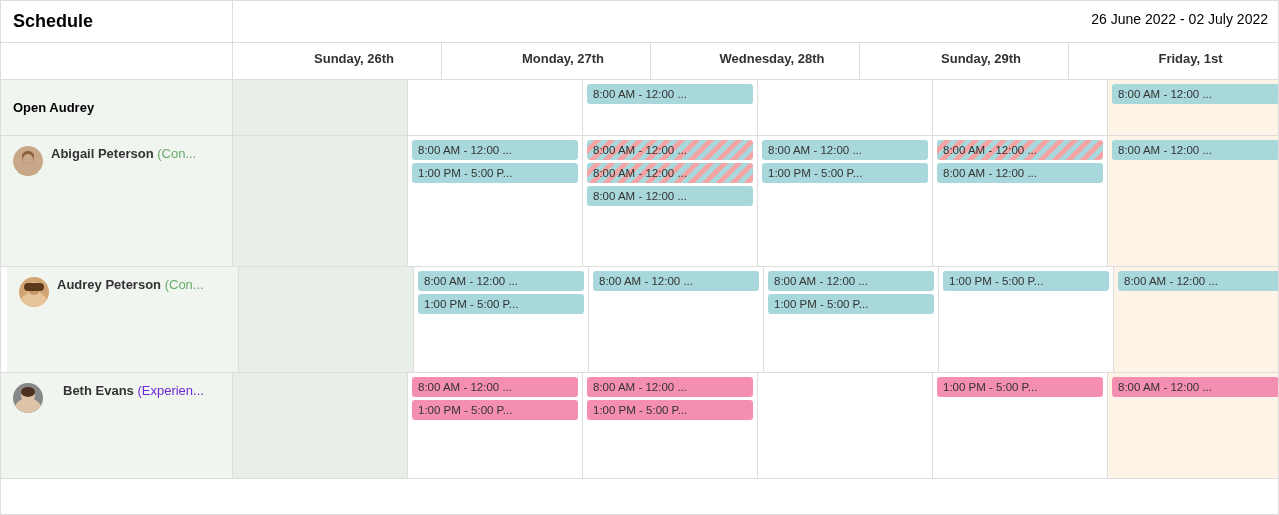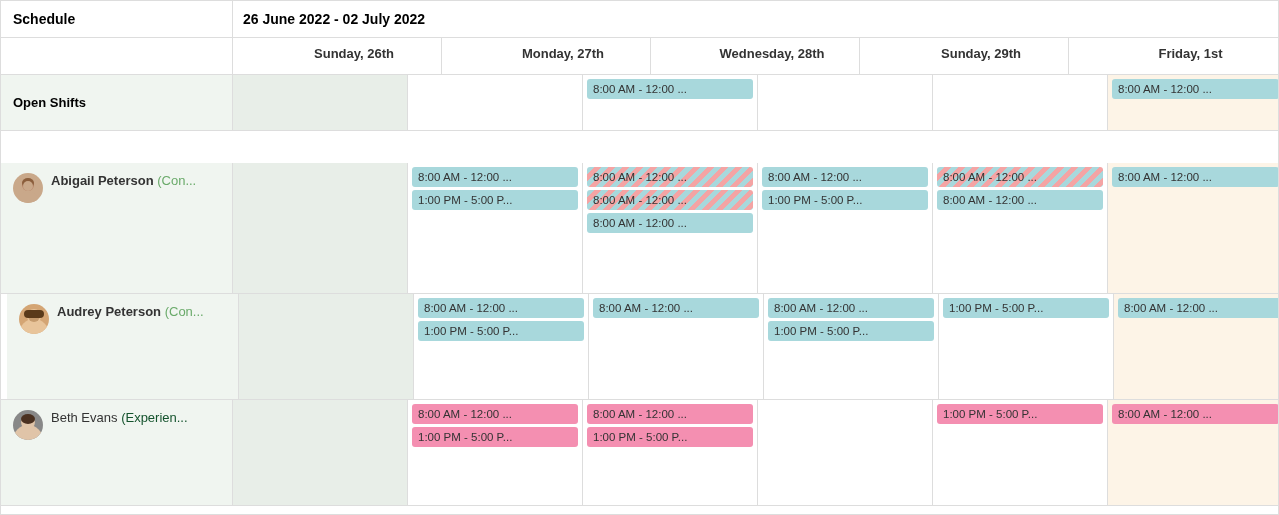--- a/index.html
+++ b/index.html
@@ -11,54 +11,54 @@
       overflow: hidden;
       border: 1px solid #ddd;
     }
   </style>
 </head>
 <body>
 
 <div class="schedule-container">
 
   <div style="display:flex; border-bottom:1px solid #ddd;">
-    <div style="width:232px; flex-shrink:0; border-right:1px solid #ddd; padding:10px 12px; font-weight:bold; font-size:14px; display:flex; align-items:center;">Schedule</div>
-    <div style="flex:1; text-align:left; font-weight:bold; font-size:14px; padding:10px;">26 June 2022 - 02 July 2022</div>
+    <div style="width:232px; flex-shrink:0; border-right:1px solid #ddd; padding:10px 12px; font-weight:bold; font-size:18px; display:flex; align-items:center;">Schedule</div>
+    <div style="flex:1; text-align:right; font-weight:normal; font-size:14px; padding:10px;">26 June 2022 - 02 July 2022</div>
   </div>
 
   <div style="display:flex; border-bottom:1px solid #ddd;justify-content:space-between;">
     <div style="width:232px; flex-shrink:0; border-right:1px solid #ddd; min-height:36px;"></div>
     <div style="width:175px; flex-shrink:0; border-right:1px solid #ddd; text-align:center; padding:8px 5px; font-weight:600; color:#333;">Sunday, 26th</div>
     <div style="width:175px; flex-shrink:0; border-right:1px solid #ddd; text-align:center; padding:8px 5px; font-weight:600; color:#333;">Monday, 27th</div>
     <div style="width:175px; flex-shrink:0; border-right:1px solid #ddd; text-align:center; padding:8px 5px; font-weight:600; color:#333;">Wednesday, 28th</div>
     <div style="width:175px; flex-shrink:0; border-right:1px solid #ddd; text-align:center; padding:8px 5px; font-weight:600; color:#333;">Sunday, 29th</div>
     <div style="width:175px; flex-shrink:0; text-align:center; padding:8px 5px; font-weight:600; color:#333;">Friday, 1st</div>
   </div>
 
   <div style="display:flex; border-bottom:1px solid #ddd; min-height:55px;">
-    <div style="width:232px; flex-shrink:0; border-right:1px solid #ddd; padding:10px 12px; display:flex; align-items:center; font-weight:600; background:#f0f5f0;">Open Shifts</div>
+    <div style="width:232px; flex-shrink:0; border-right:1px solid #ddd; padding:10px 12px; display:flex; align-items:center; font-weight:600; background:#f0f5f0;">Open Audrey</div>
 
     <div style="width:175px; flex-shrink:0; border-right:1px solid #ddd; padding:4px; background:#e8eee8; min-height:55px;"></div>
 
     <div style="width:175px; flex-shrink:0; border-right:1px solid #ddd; padding:4px; min-height:55px;"></div>
 
     <div style="width:175px; flex-shrink:0; border-right:1px solid #ddd; padding:4px; min-height:55px;">
       <div style="background:#a8d8dc; border-radius:3px; padding:4px 6px; font-size:11.5px; color:#333; overflow:hidden; text-overflow:ellipsis; white-space:nowrap;">8:00 AM - 12:00 ...</div>
     </div>
 
     <div style="width:175px; flex-shrink:0; border-right:1px solid #ddd; padding:4px; min-height:55px;"></div>
 
     <div style="width:175px; flex-shrink:0; border-right:1px solid #ddd; padding:4px; min-height:55px;"></div>
 
     <div style="width:175px; flex-shrink:0; padding:4px; min-height:55px; background:#fdf4e7;">
       <div style="background:#a8d8dc; border-radius:3px; padding:4px 6px; font-size:11.5px; color:#333; overflow:hidden; text-overflow:ellipsis; white-space:nowrap;">8:00 AM - 12:00 ...</div>
     </div>
   </div>
 
-  <div style="display:flex; border-bottom:1px solid #ddd; min-height:130px;margin-top:32px;">
+  <div style="display:flex; border-bottom:1px solid #ddd; min-height:130px;">
     <div style="width:232px; flex-shrink:0; border-right:1px solid #ddd; padding:10px 12px; display:flex; align-items:flex-start; gap:8px; background:#f0f5f0;">
       <div style="width:30px;height:30px;border-radius:50%;overflow:hidden;flex-shrink:0;background:#c9a88a;display:flex;align-items:center;justify-content:center;">
         <svg viewBox="0 0 30 30" width="30" height="30">
           <circle cx="15" cy="12" r="7" fill="#c9a88a"></circle>
           <ellipse cx="15" cy="26" rx="10" ry="7" fill="#c9a88a"></ellipse>
           <circle cx="15" cy="12" r="6" fill="#b8856a"></circle>
           <ellipse cx="15" cy="10" rx="6" ry="5" fill="#8B5E3C"></ellipse>
           <circle cx="15" cy="13" r="5" fill="#c9a88a"></circle>
         </svg>
       </div>
@@ -140,22 +140,22 @@
   <div style="display:flex; border-bottom:1px solid #ddd; min-height:105px;">
     <div style="width:232px;flex-shrink:0;border-right:1px solid #ddd;padding:10px 12px;display:flex;align-items:flex-start;gap:8px;background:#f0f5f0;">
       <div style="width:30px;height:30px;border-radius:50%;overflow:hidden;flex-shrink:0;background:#888;display:flex;align-items:center;justify-content:center;">
         <svg viewBox="0 0 30 30" width="30" height="30">
           <circle cx="15" cy="30" r="15" fill="#e0c4a8"></circle>
           <circle cx="15" cy="12" r="7" fill="#e0c4a8"></circle>
           <ellipse cx="15" cy="9" rx="7" ry="5" fill="#4a3020"></ellipse>
         </svg>
       </div>
       <div>
-        <span style="font-weight:normal;color:#333;">Beth Evans</span>
-        <span style="color:#14532d;"> <span>(Experien...</span></span>
+        <span style="font-weight:bold;color:#333;margin-left:12px;">Beth Evans</span>
+        <span style="color:#6d28d9;"> <span>(Experien...</span></span>
       </div>
     </div>
 
     <div style="width:175px;flex-shrink:0;border-right:1px solid #ddd;padding:4px;background:#e8eee8;min-height:105px;"></div>
 
     <div style="width:175px;flex-shrink:0;border-right:1px solid #ddd;padding:4px;min-height:105px;">
       <div style="background:#f48fb1;border-radius:3px;padding:4px 6px;font-size:11.5px;color:#333;overflow:hidden;text-overflow:ellipsis;white-space:nowrap;margin-bottom:3px;">8:00 AM - 12:00 ...</div>
       <div style="background:#f48fb1;border-radius:3px;padding:4px 6px;font-size:11.5px;color:#333;overflow:hidden;text-overflow:ellipsis;white-space:nowrap;">1:00 PM - 5:00 P...</div>
     </div>
 

